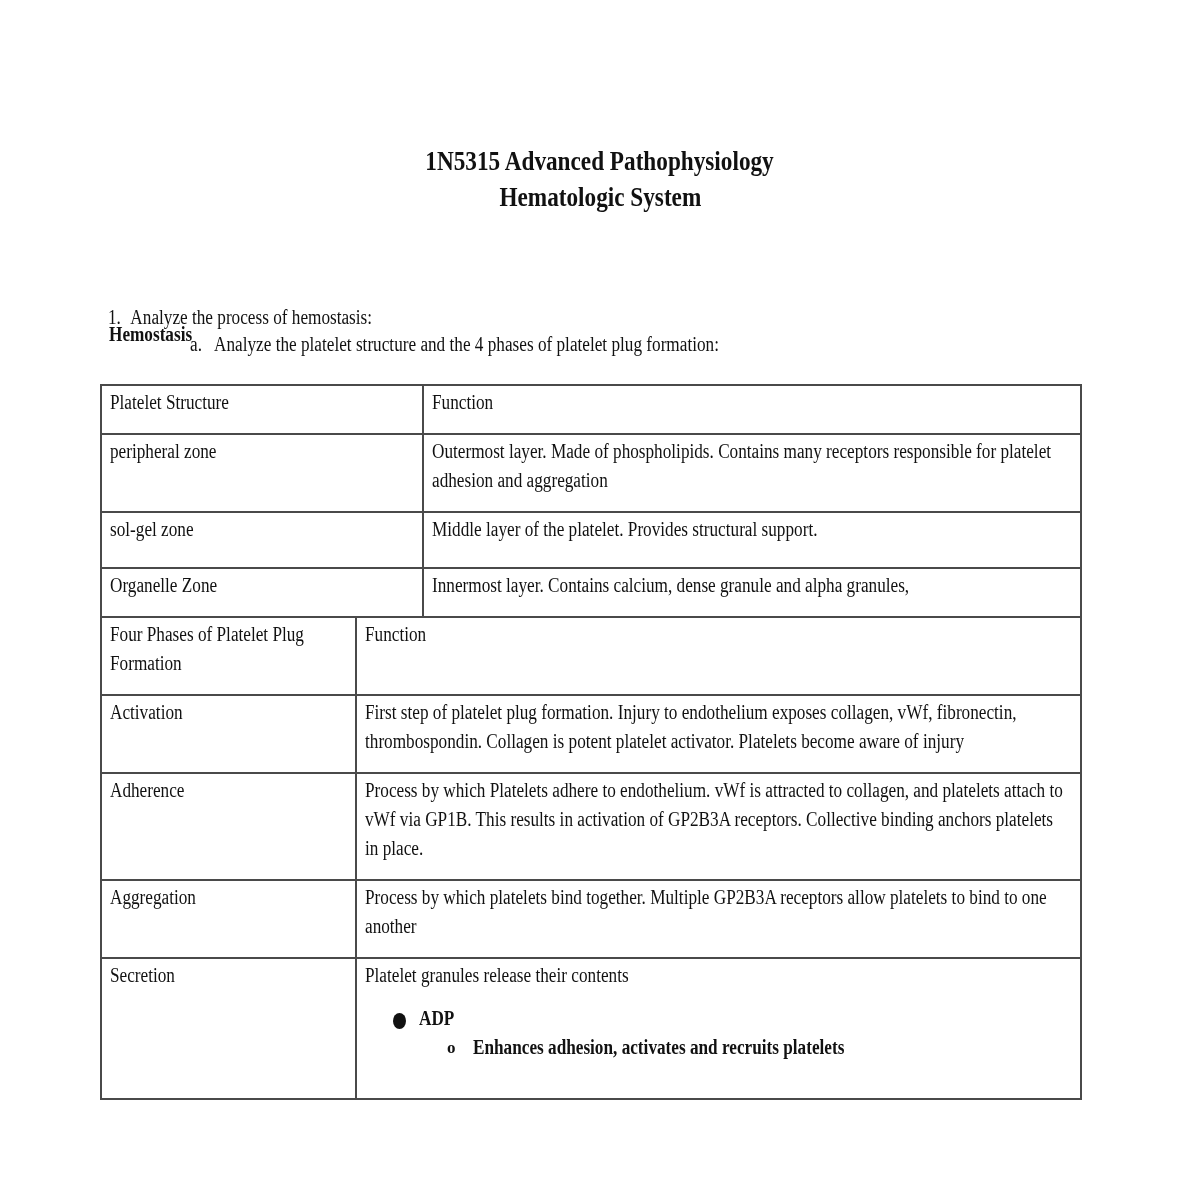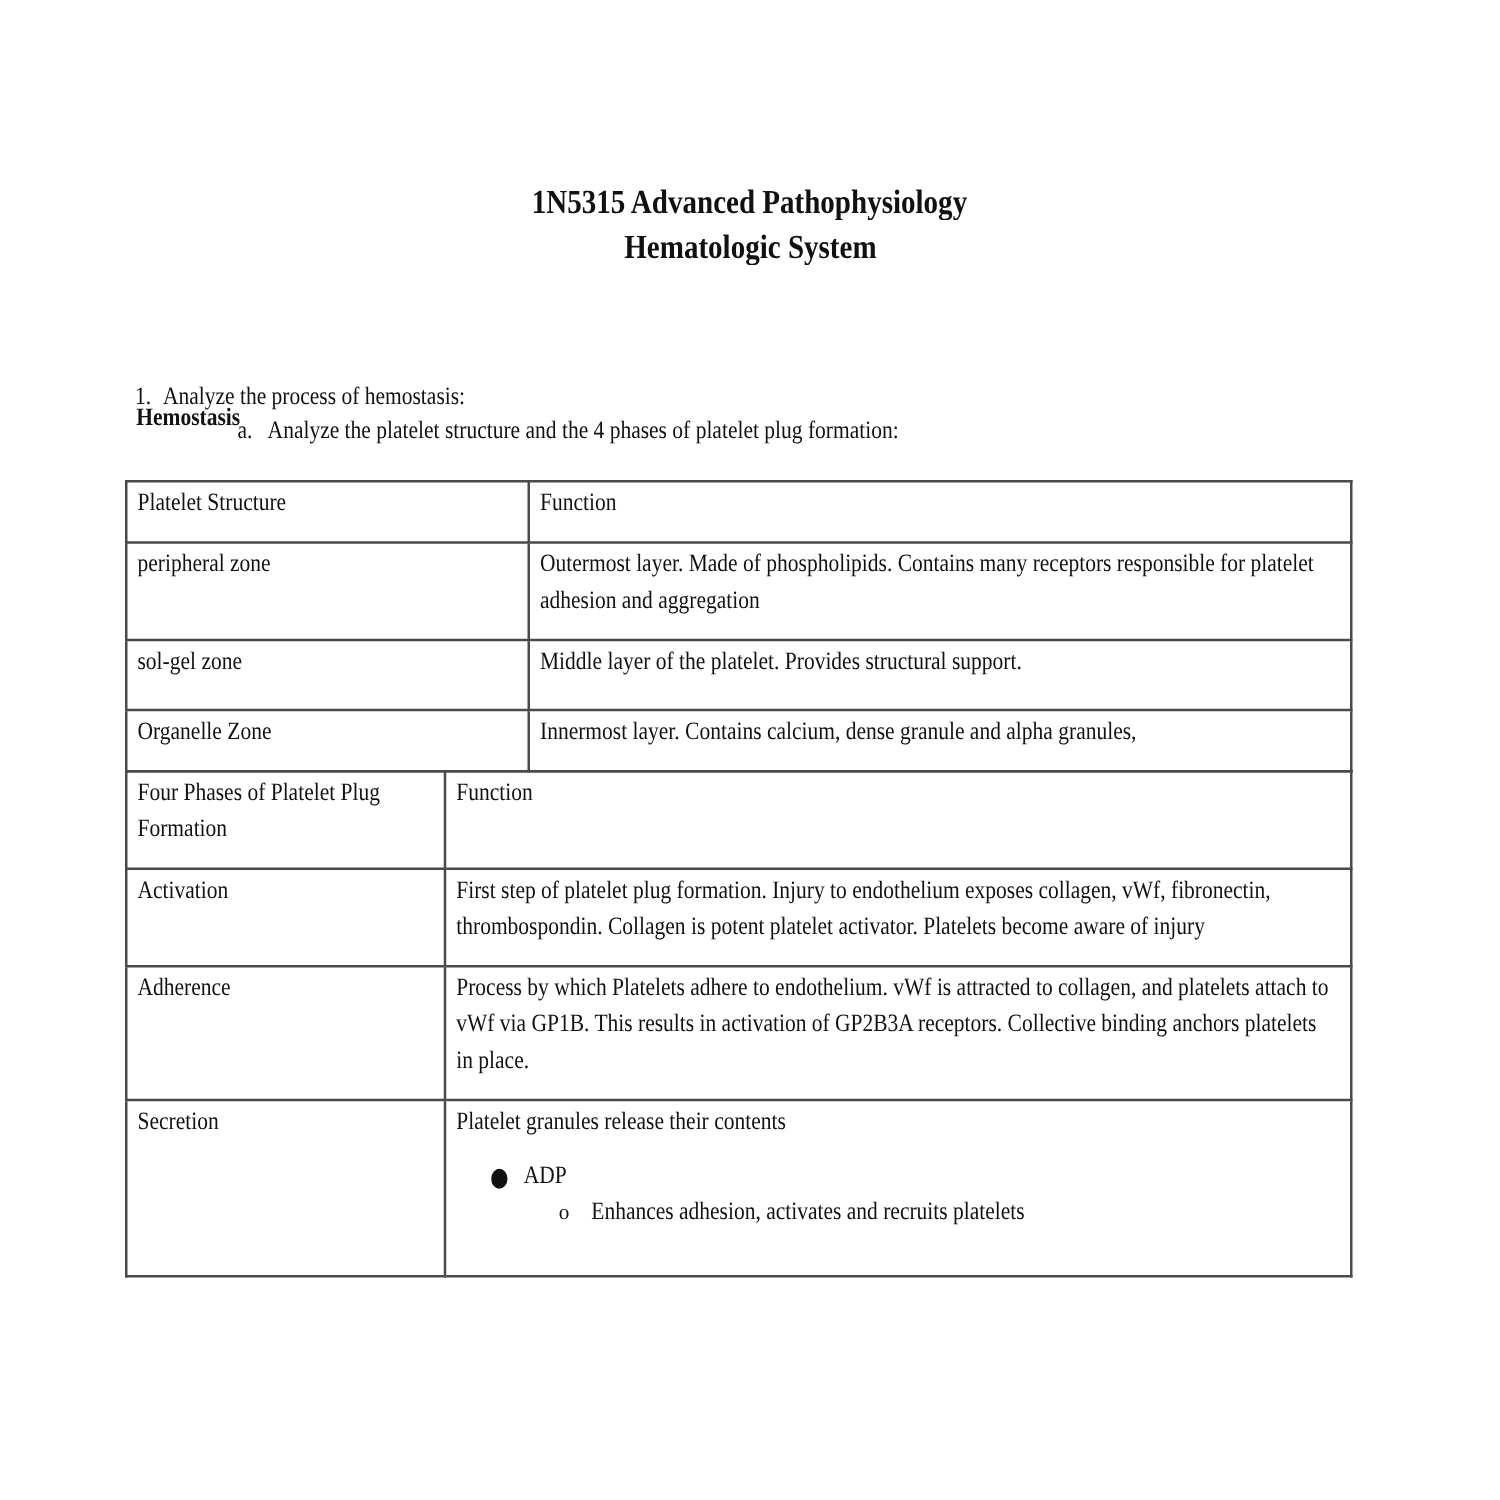--- a/index.html
+++ b/index.html
@@ -15,21 +15,21 @@
   .item1 .num { display: inline-block; width: 26px; }
   .itema { left: 190px; top: 333px; }
   .itema .num { display: inline-block; width: 28px; }
 
   table.doc { position: absolute; left: 100px; width: 980px; border-collapse: collapse; table-layout: fixed; }
   table.doc td { border: 2px solid #4a4a4a; vertical-align: top; padding: 2px 8px 16px 8px;
                  font-size: 20px; line-height: 29px; }
   .cell-text { display: block; transform: scaleX(0.86); transform-origin: left top; width: 116%; }
   #t1 { top: 384px; }
   #t2 { top: 616px; }
-  .bullet-list { margin: 14px 0 0 0; padding: 0; list-style: none; }
+  .bullet-list { margin: 14px 0 0 0; padding: 0; list-style: none; font-weight: bold; }
   .bullet-item { position: relative; padding-left: 54px; }
   .bullet-dot { position: absolute; left: 28px; top: 9px; width: 13px; height: 16px; border-radius: 50%; background: #111; }
   .sub-item { position: relative; padding-left: 108px; }
   .sub-marker { position: absolute; left: 82px; top: 0; font-size: 17px; }
 </style>
 </head>
 <body>
 
 <div class="title-block">
   <div class="title-line"><span>1N5315 Advanced Pathophysiology</span></div>
@@ -116,20 +116,28 @@
         </td>
   </tr>
   <tr style="height:93px">
     <td>
           <span class="cell-text">Adherence</span>
         </td>
     <td>
           <span class="cell-text">Process by which Platelets adhere to endothelium. vWf is attracted to collagen, and platelets attach to vWf via GP1B. This results in activation of GP2B3A receptors. Collective binding anchors platelets in place.</span>
         </td>
   </tr>
+  <tr style="height:73px">
+    <td>
+          <span class="cell-text">Aggregation</span>
+        </td>
+    <td>
+          <span class="cell-text">Process by which platelets bind together. Multiple GP2B3A receptors allow platelets to bind to one another</span>
+        </td>
+  </tr>
   <tr style="height:141px">
     <td>
           <span class="cell-text">Secretion</span>
         </td>
     <td>
       <span class="cell-text">Platelet granules release their contents</span>
       <div class="bullet-list">
         <div class="bullet-item">
           <span class="bullet-dot"></span>
           <span class="cell-text">ADP</span>

